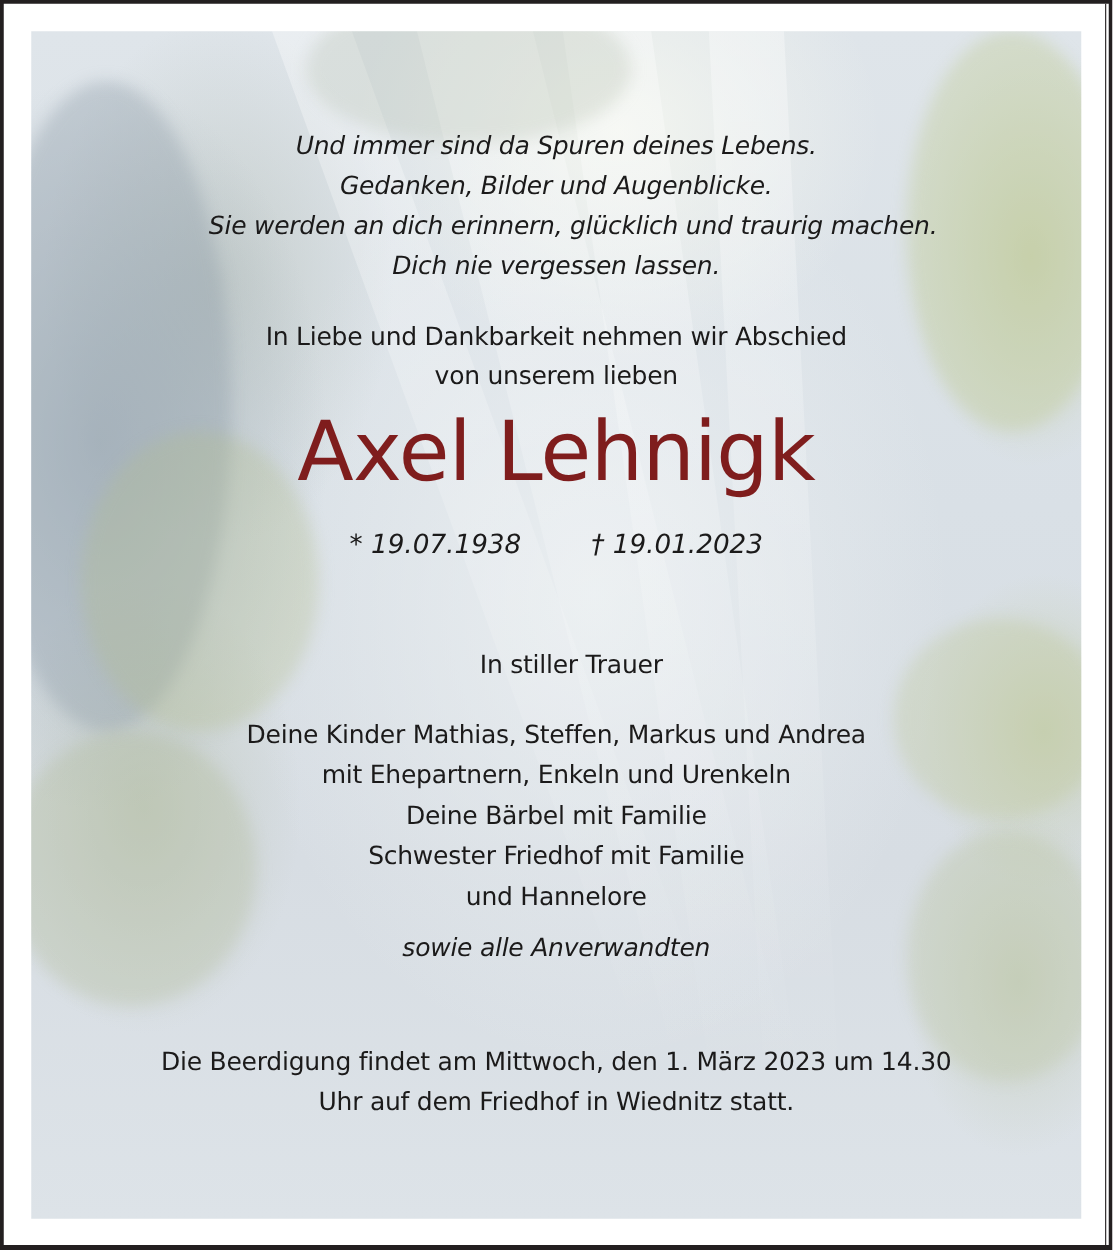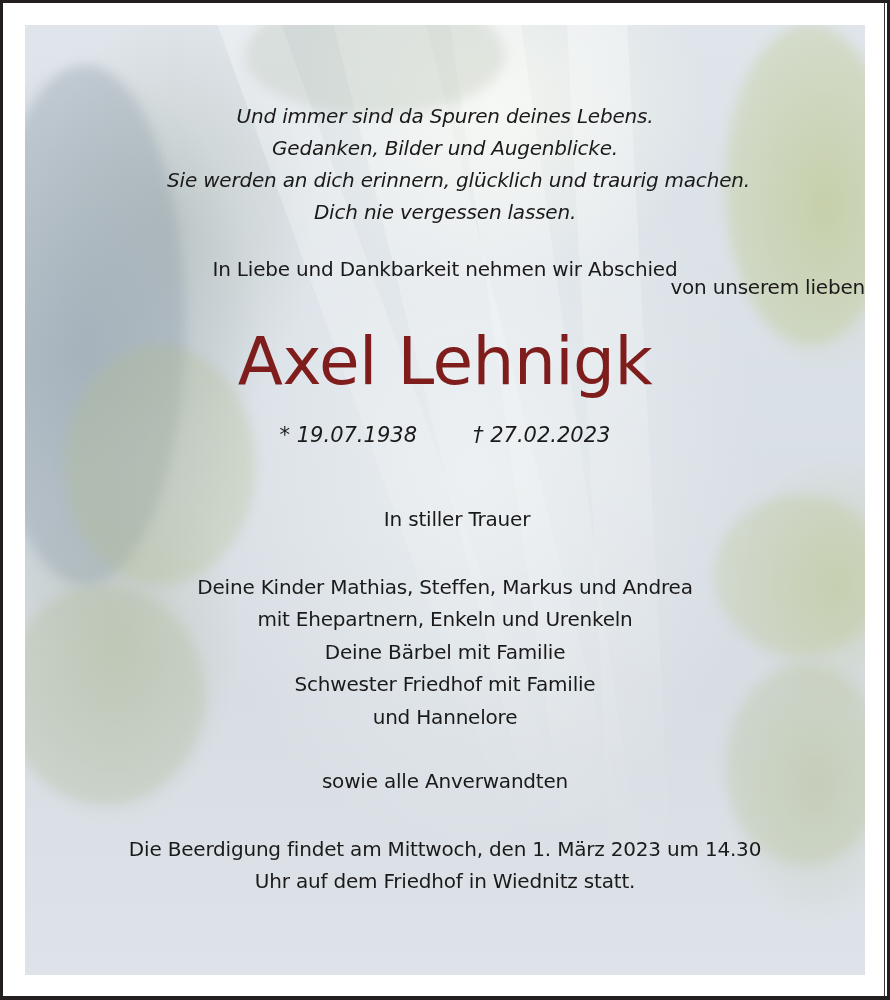--- a/index.html
+++ b/index.html
@@ -117,32 +117,32 @@
   <div class="branch" style="left:220px; top:-30px; width:260px; height:120px; background:rgba(175,185,170,0.28);"></div>
 </div>
 
 <div class="content">
   <div class="line poem" style="top:79px;">Und immer sind da Spuren deines Lebens.</div>
   <div class="line poem" style="top:111px;">Gedanken, Bilder und Augenblicke.</div>
   <div class="line poem" style="top:143px;padding-left:27px;">Sie werden an dich erinnern, glücklich und traurig machen.</div>
   <div class="line poem" style="top:175px;">Dich nie vergessen lassen.</div>
 
   <div class="line body-text" style="top:232px;">In Liebe und Dankbarkeit nehmen wir Abschied</div>
-  <div class="line body-text" style="top:250px;text-align:right;">von unserem lieben</div>
+  <div class="line body-text" style="top:263px;">von unserem lieben</div>
 
   <div class="line name" style="top:298px;">Axel Lehnigk</div>
 
   <div class="line dates" style="top:398px;">
-    <span>* 19.07.1938</span><span class="date-gap"></span><span>† 27.02.2023</span>
+    <span>* 19.07.1938</span><span class="date-gap"></span><span>† 19.01.2023</span>
   </div>
 
-  <div class="line body-text" style="top:482px;padding-left:24px;">In stiller Trauer</div>
+  <div class="line body-text" style="top:494px;padding-left:24px;">In stiller Trauer</div>
 
   <div class="line body-text" style="top:550px;">Deine Kinder Mathias, Steffen, Markus und Andrea</div>
   <div class="line body-text" style="top:582px;">mit Ehepartnern, Enkeln und Urenkeln</div>
   <div class="line body-text" style="top:615px;">Deine Bärbel mit Familie</div>
   <div class="line body-text" style="top:647px;">Schwester Friedhof mit Familie</div>
   <div class="line body-text" style="top:680px;">und Hannelore</div>
-  <div class="line body-text" style="top:744px;">sowie alle Anverwandten</div>
+  <div class="line body-text" style="top:721px;font-style:italic;">sowie alle Anverwandten</div>
 
   <div class="line body-text" style="top:812px;">Die Beerdigung findet am Mittwoch, den 1. März 2023 um 14.30</div>
   <div class="line body-text" style="top:844px;">Uhr auf dem Friedhof in Wiednitz statt.</div>
 </div>
 
 </body></html>

